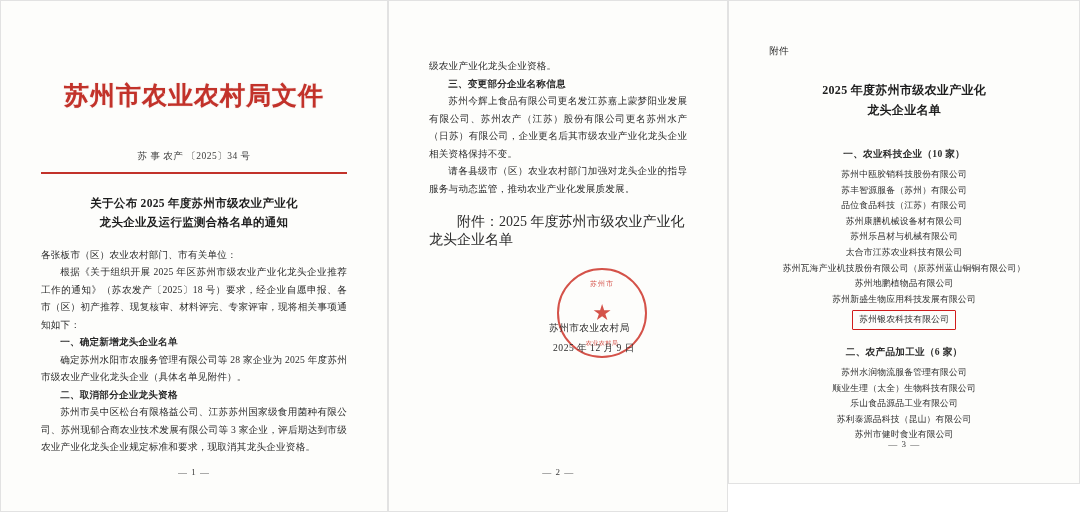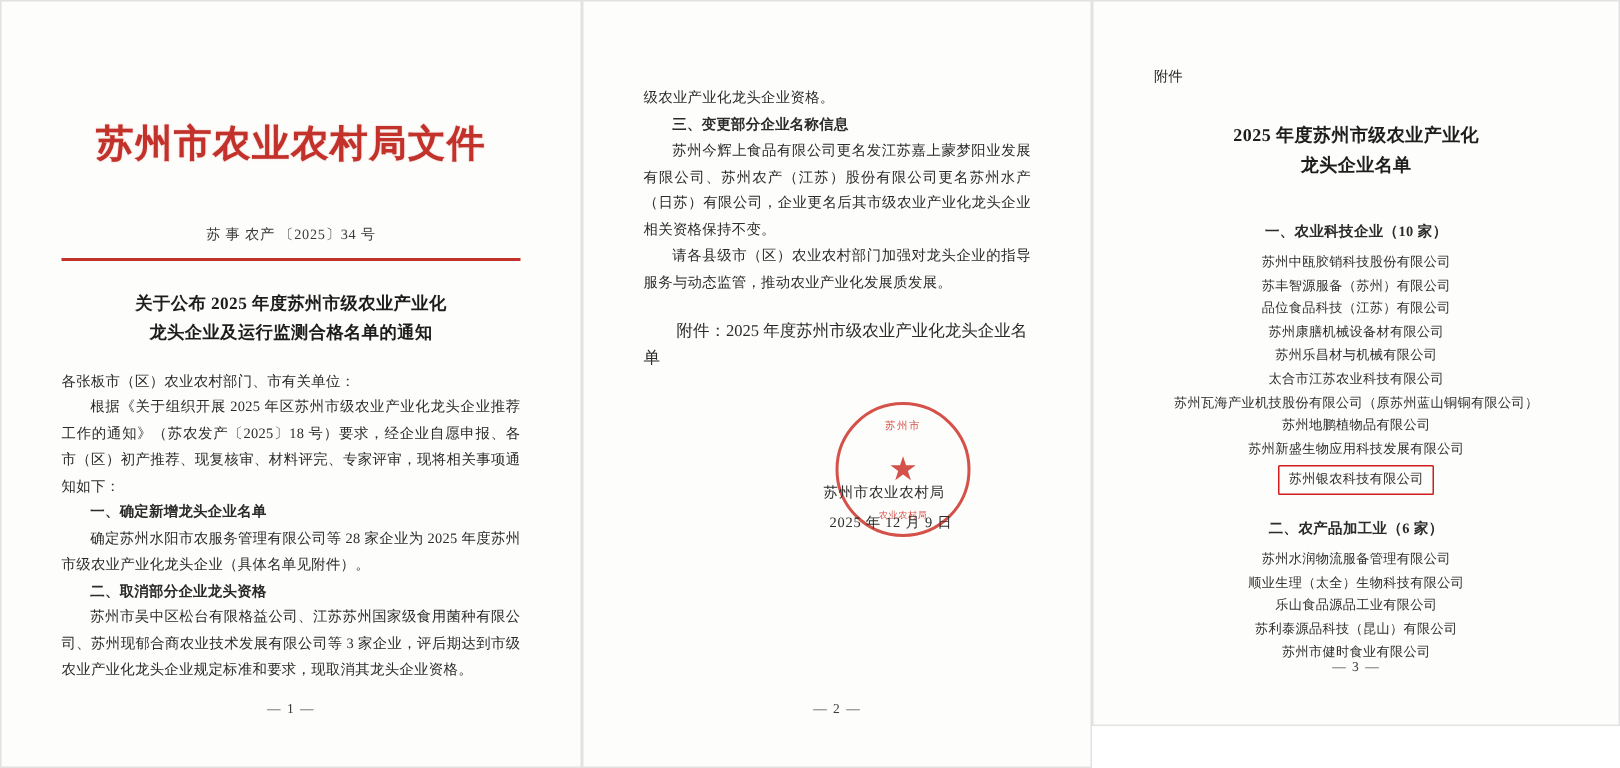--- a/index.html
+++ b/index.html
@@ -90,21 +90,21 @@
     color: #2b2b2b;
     text-align: justify;
     letter-spacing: 0.2px;
   }
   .p2-text p { margin: 0; }
   .p2-text p.indent { text-indent: 2em; }
   .p2-text p.sec { text-indent: 2em; font-weight: bold; }
   .attach-line {
     margin-top: 16px;
     text-indent: 2em;
-    font-size: 11px;
+    font-size: 14px;
     line-height: 17.5px;
     color: #2b2b2b;
   }
   .seal-wrap {
     position: relative;
     margin-top: 18px;
     height: 118px;
   }
   .seal {
     position: absolute;

